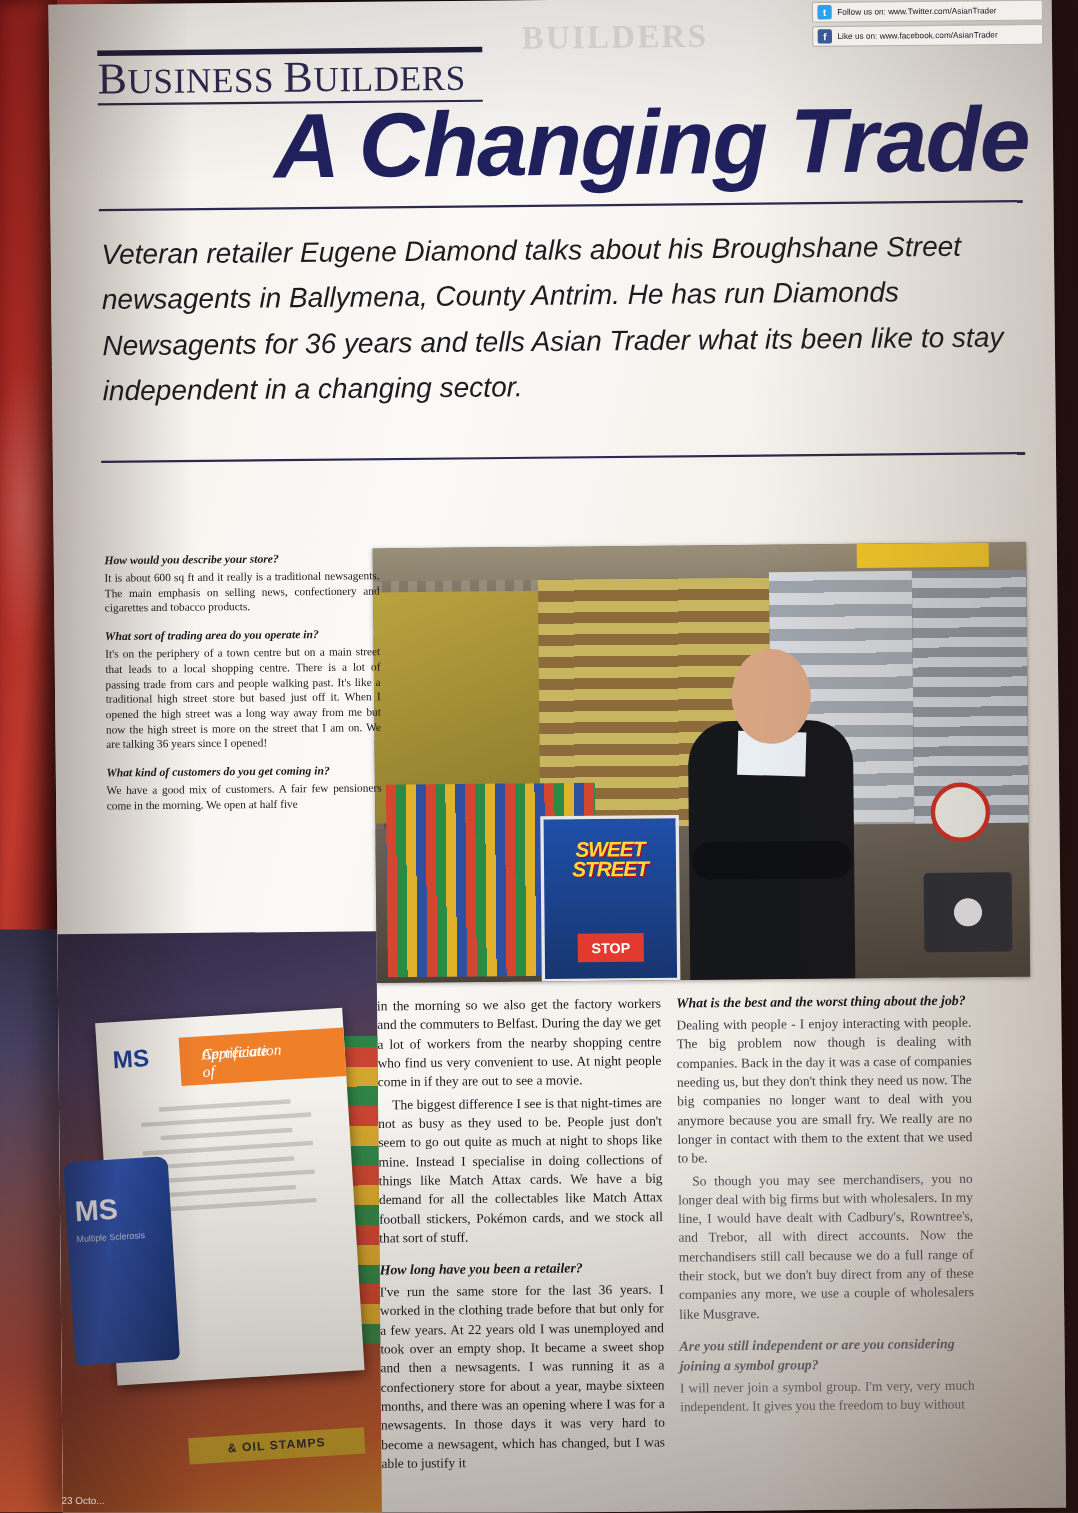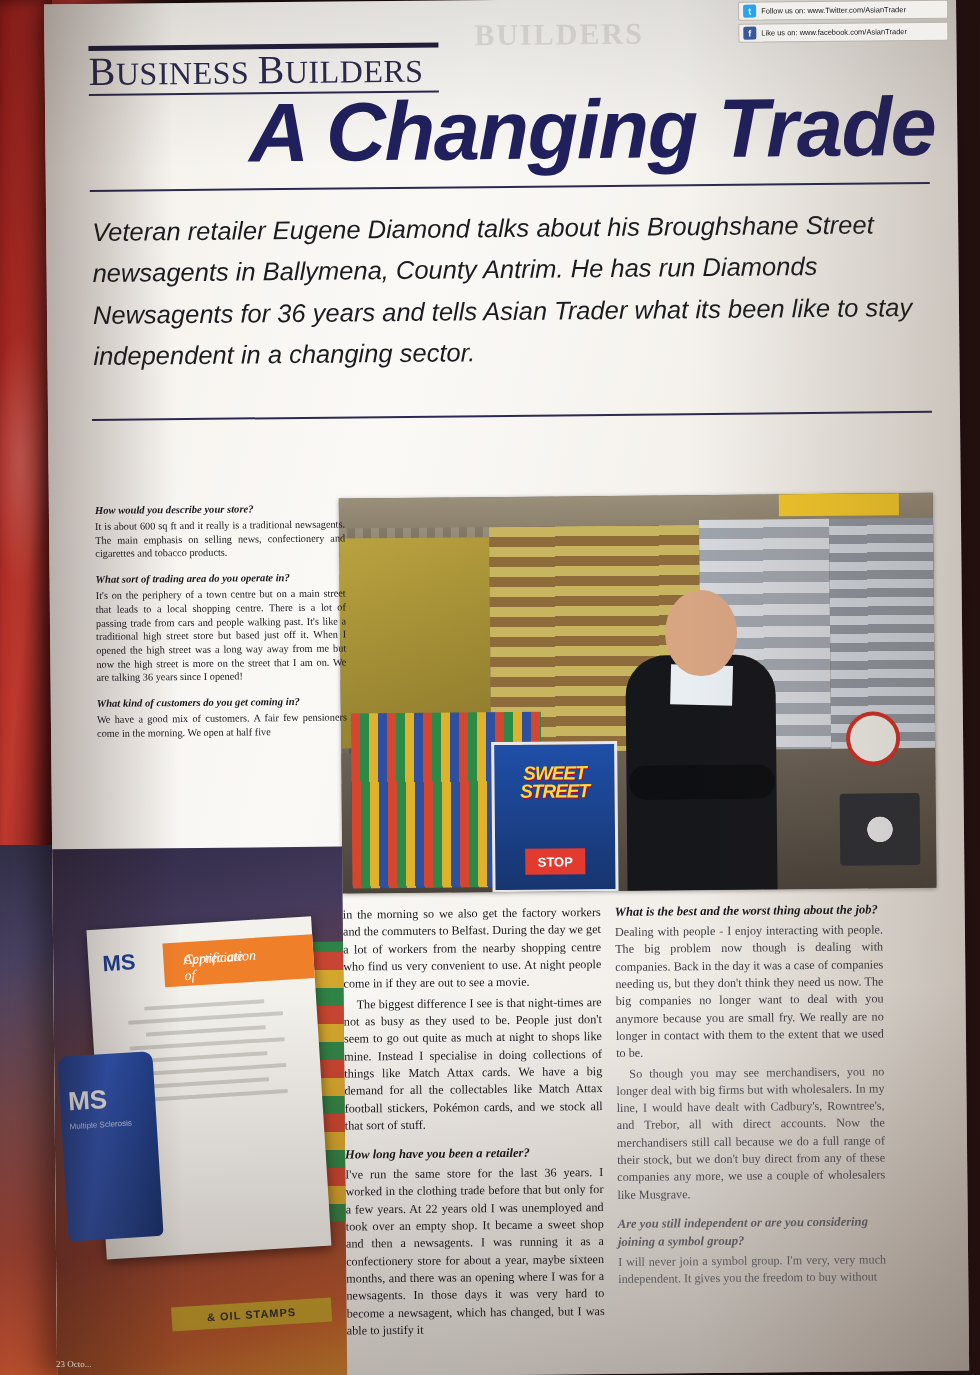--- a/index.html
+++ b/index.html
@@ -229,21 +229,21 @@
     color:#2a2a2a;font-family:"Liberation Sans",sans-serif;font-weight:bold;font-size:11px;
     display:flex;align-items:center;justify-content:center;letter-spacing:1px;
   }
   .cert-chips{
     position:absolute;left:250px;top:95px;width:60px;height:280px;
     background:repeating-linear-gradient(0deg,#2a8a46 0px,#2a8a46 18px,#e0b12a 18px,#e0b12a 36px,#d4462f 36px,#d4462f 54px);
     opacity:.9;
   }
   .folio{
     position:absolute;left:56px;bottom:6px;
-    font-family:Liberation Serif, serif;font-size:9px;color:#d8d2c6;
+    font-family:Liberation Sans, sans-serif;font-size:9px;color:#d8d2c6;
   }
 </style>
 </head>
 <body>
 
 <div class="photo-bg"></div>
 <div class="left-strip"></div>
 <div class="bottom-left-photo"></div>
 
 <div class="page">

